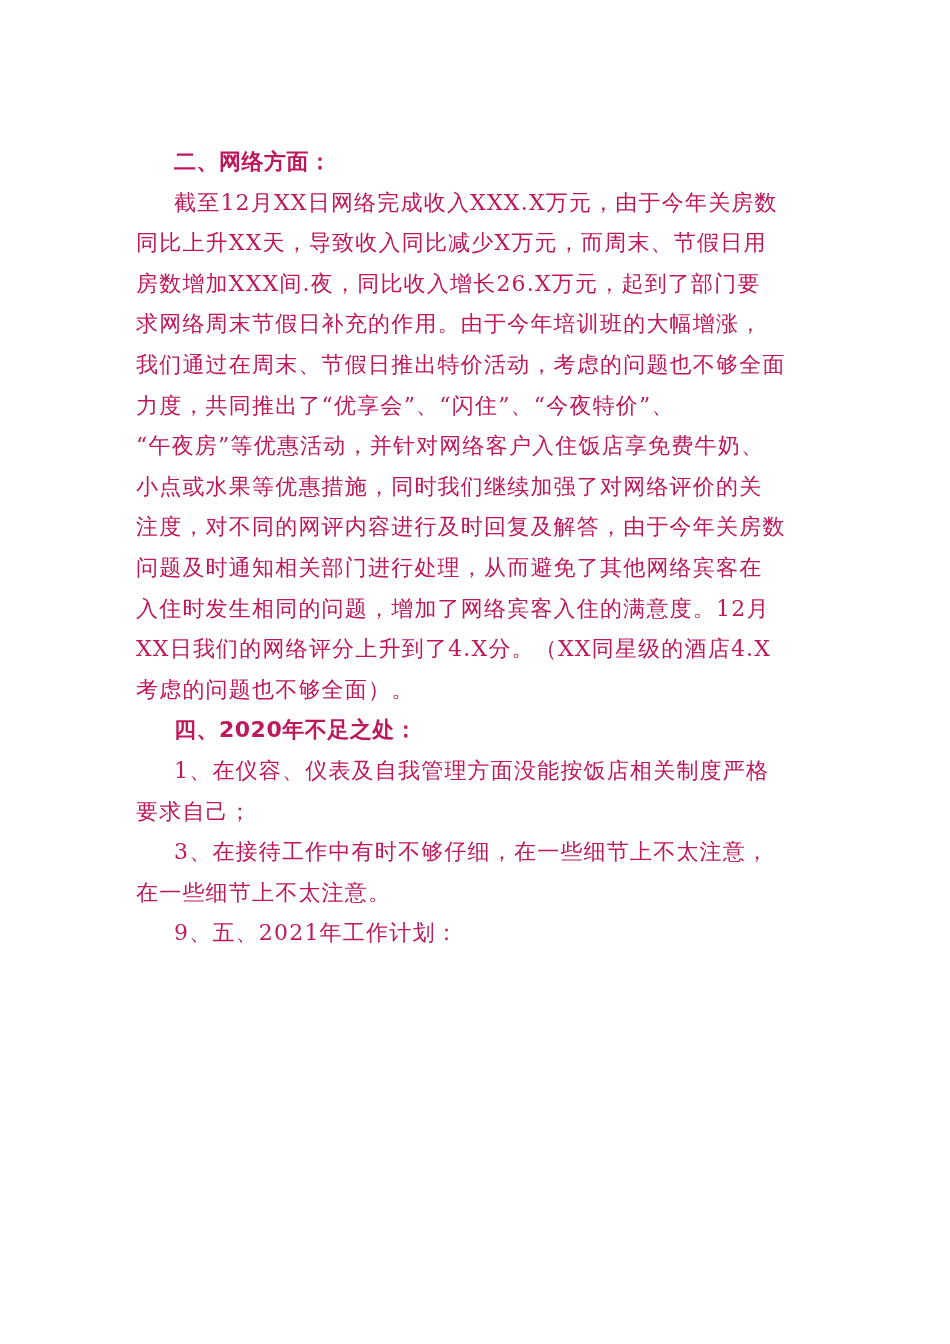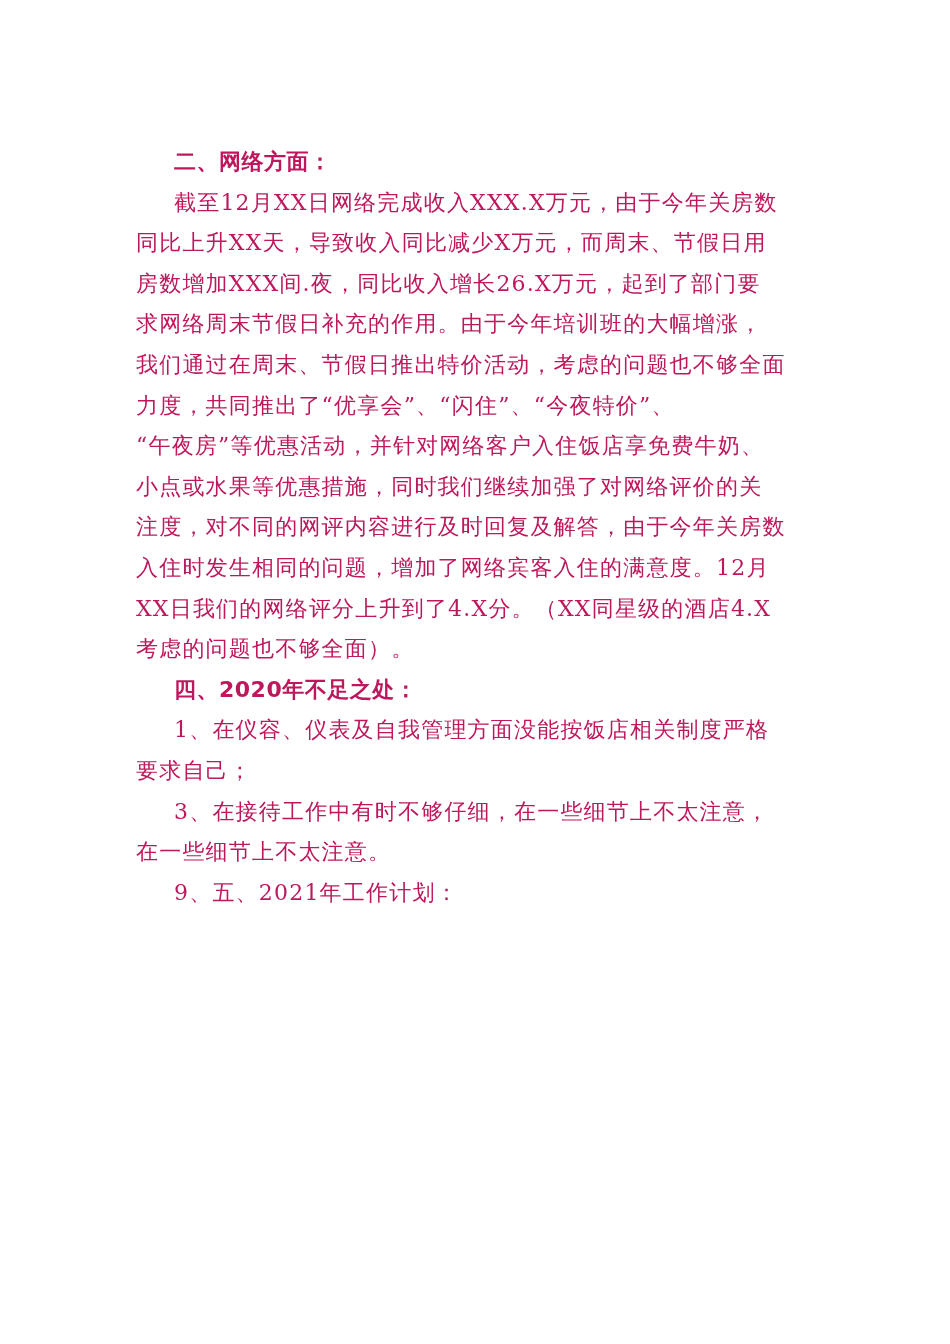--- a/index.html
+++ b/index.html
@@ -49,20 +49,21 @@
   <div>
     <span class="line indent">截至12月XX日网络完成收入XXX.X万元，由于今年关房数</span>
     <span class="line">同比上升XX天，导致收入同比减少X万元，而周末、节假日用</span>
     <span class="line">房数增加XXX间.夜，同比收入增长26.X万元，起到了部门要</span>
     <span class="line">求网络周末节假日补充的作用。由于今年培训班的大幅增涨，</span>
     <span class="line">我们通过在周末、节假日推出特价活动，考虑的问题也不够全面</span>
     <span class="line">力度，共同推出了“优享会”、“闪住”、“今夜特价”、</span>
     <span class="line">“午夜房”等优惠活动，并针对网络客户入住饭店享免费牛奶、</span>
     <span class="line">小点或水果等优惠措施，同时我们继续加强了对网络评价的关</span>
     <span class="line">注度，对不同的网评内容进行及时回复及解答，由于今年关房数</span>
+    <span class="line">问题及时通知相关部门进行处理，从而避免了其他网络宾客在</span>
     <span class="line">入住时发生相同的问题，增加了网络宾客入住的满意度。12月</span>
     <span class="line">XX日我们的网络评分上升到了4.X分。（XX同星级的酒店4.X</span>
     <span class="line">考虑的问题也不够全面）。</span>
   </div>
 
   <div class="line indent heading">四、2020年不足之处：</div>
 
   <div>
     <span class="line indent">1、在仪容、仪表及自我管理方面没能按饭店相关制度严格</span>
     <span class="line">要求自己；</span>

